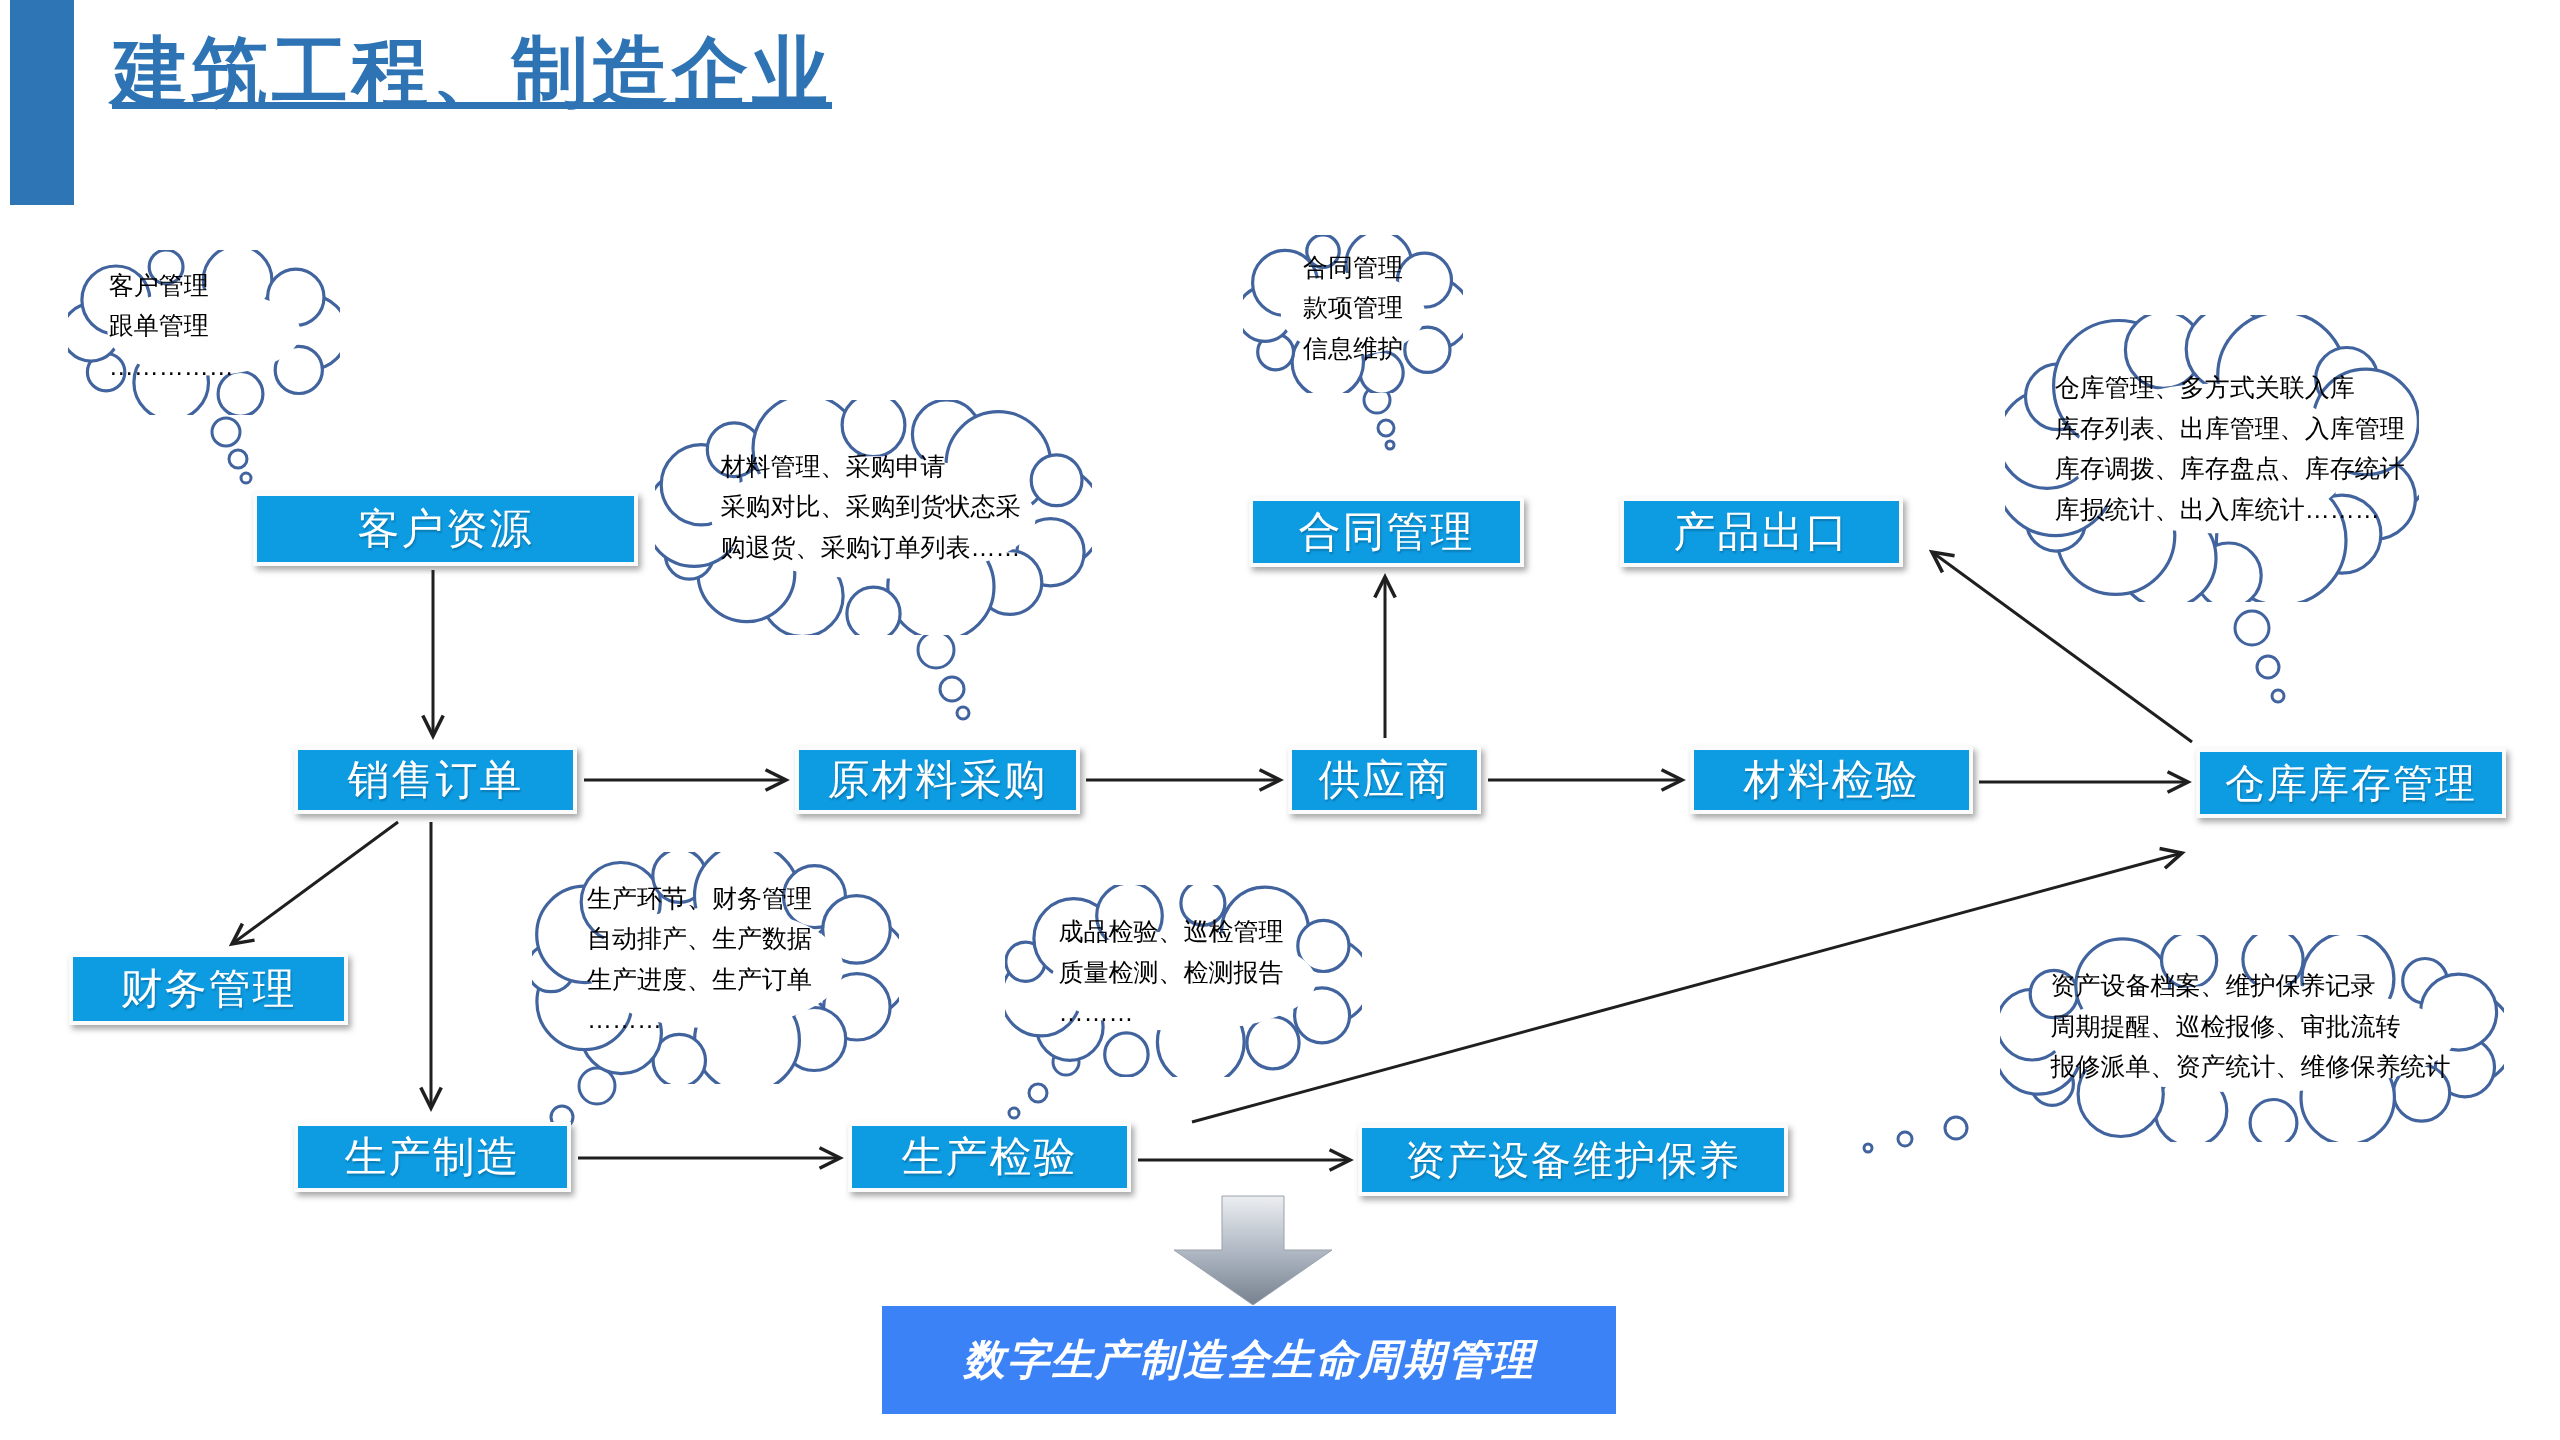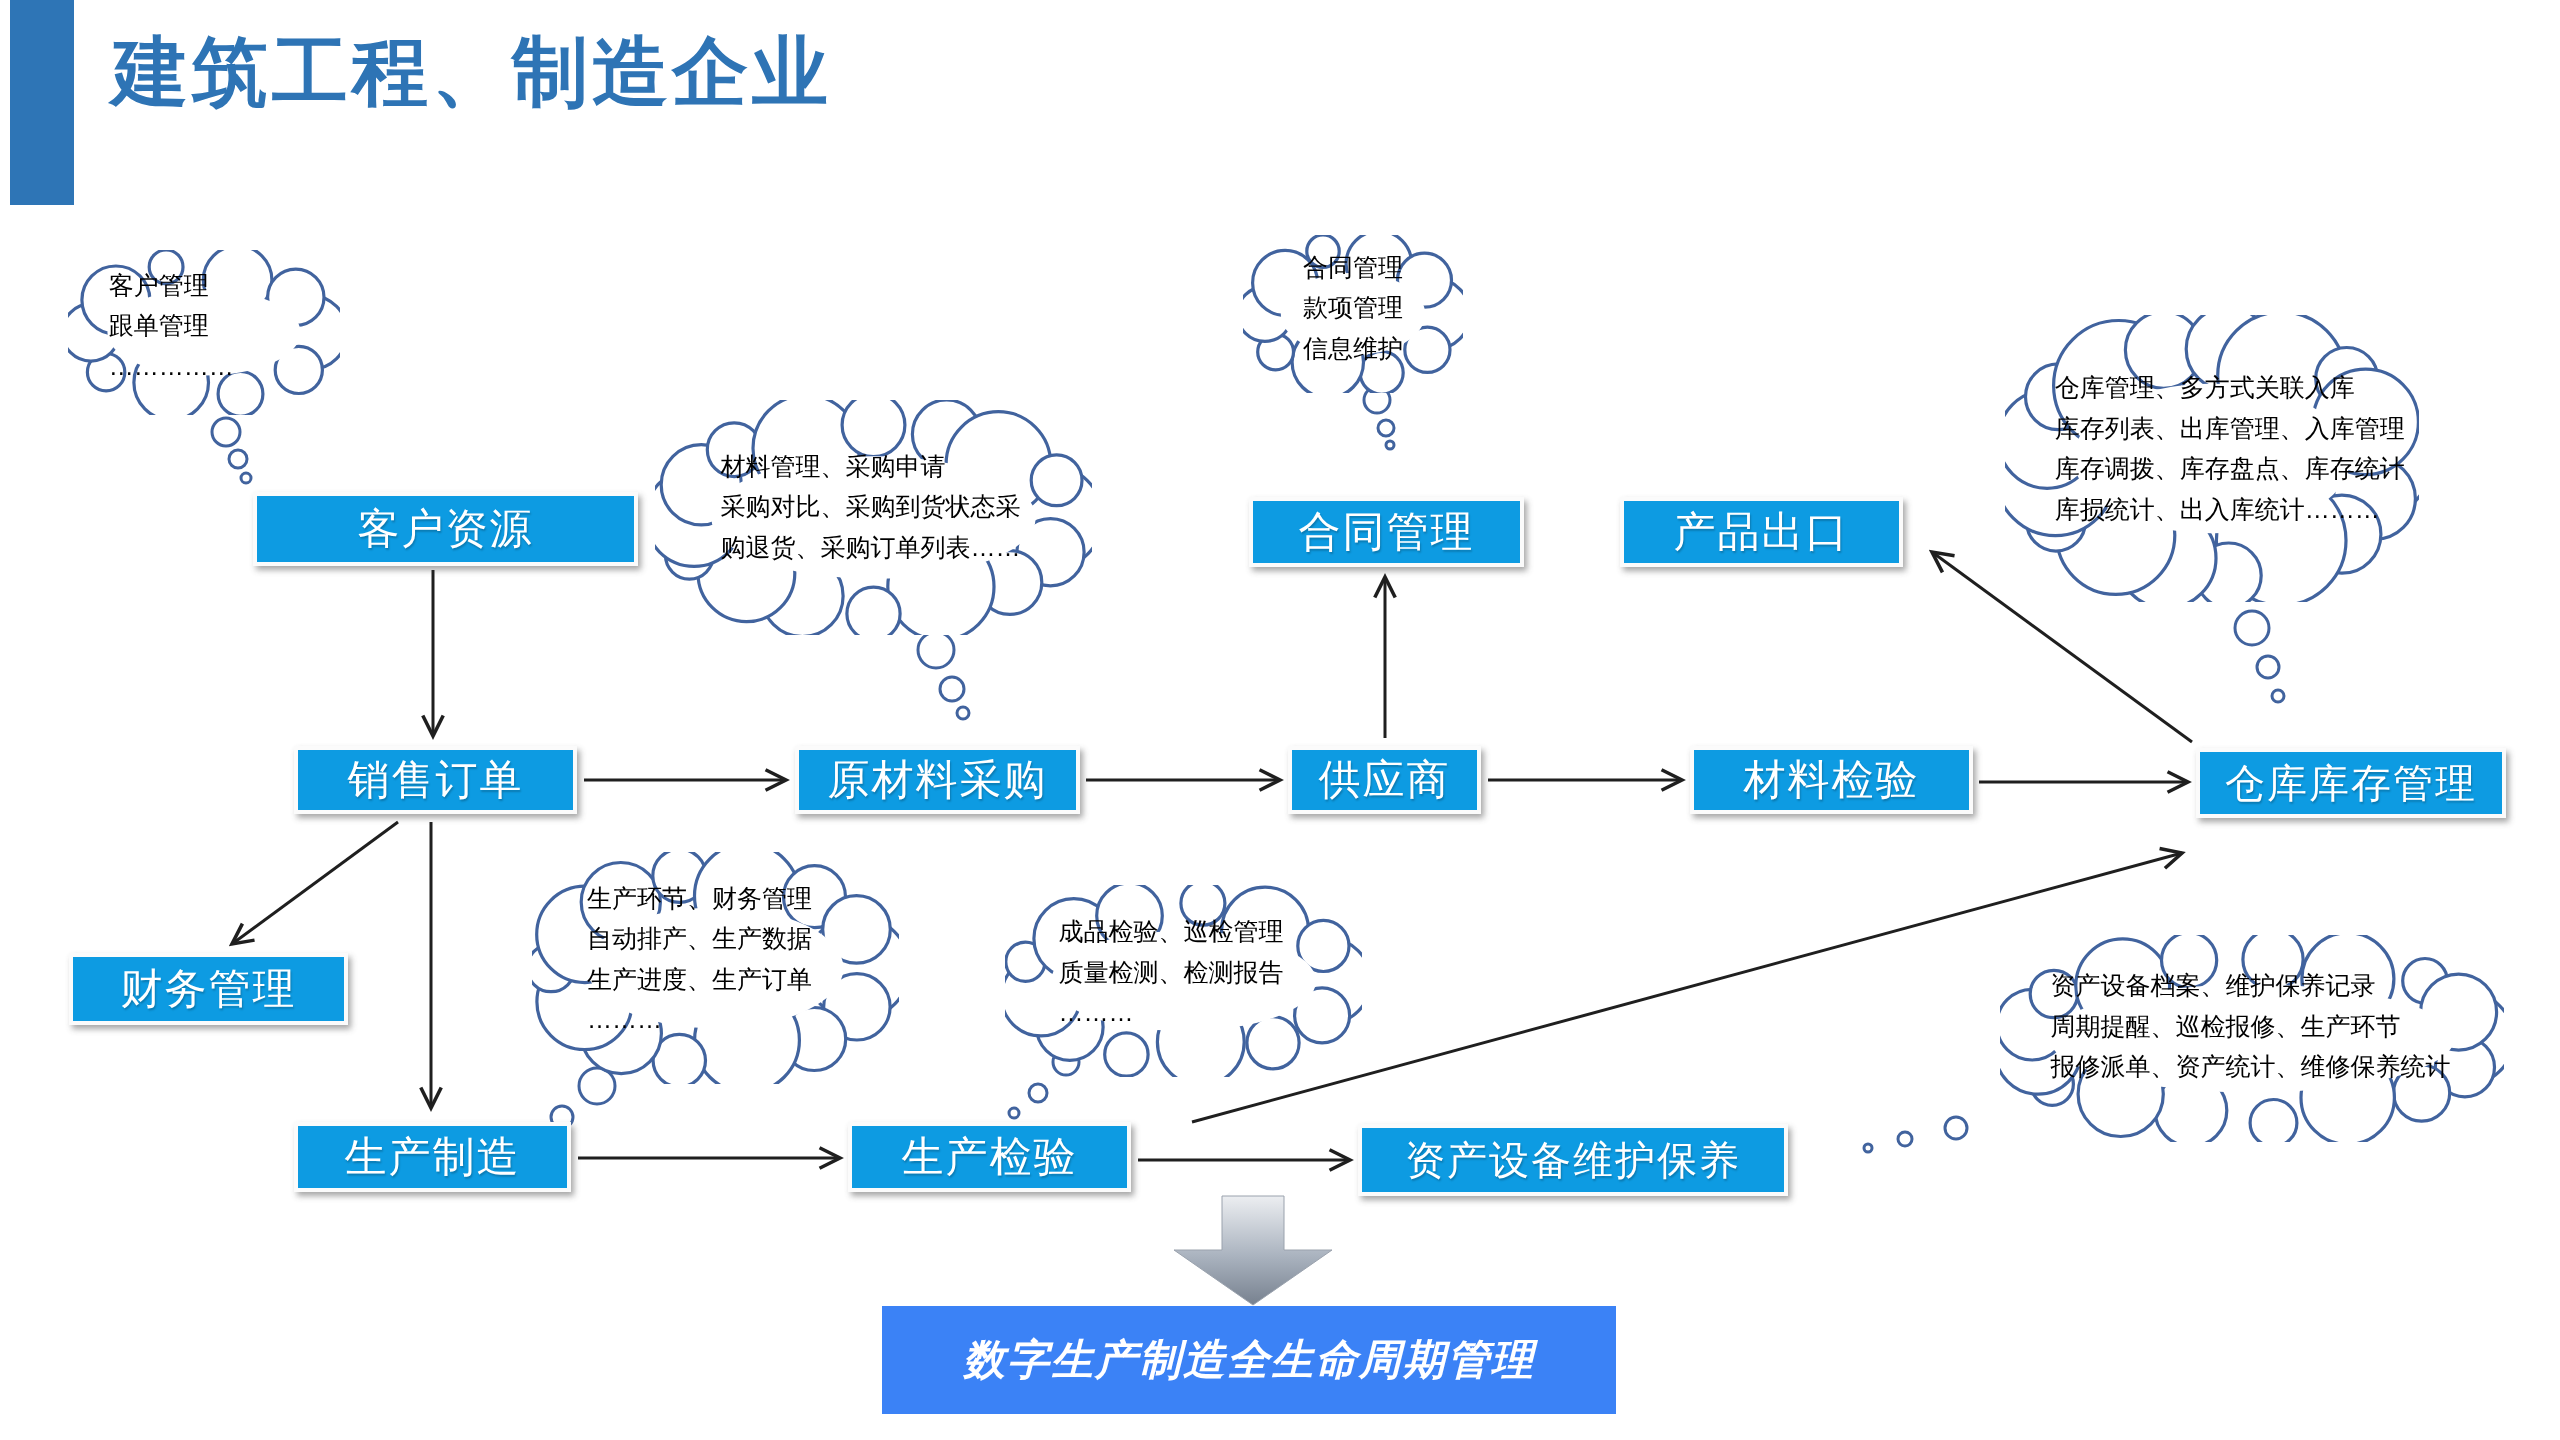--- a/index.html
+++ b/index.html
@@ -4,21 +4,21 @@
 <style>
   html,body{margin:0;padding:0;background:#ffffff;}
   #stage{
     position:relative;width:2560px;height:1440px;overflow:hidden;background:#ffffff;
     font-family:"Liberation Sans","DejaVu Sans",sans-serif;
   }
   
   .accent-bar{position:absolute;left:10px;top:0;width:64px;height:205px;background:#2e75b6;}
   .page-title{
     position:absolute;left:112px;top:22px;font-size:76px;font-weight:bold;color:#2e74b5;
-    letter-spacing:4px;white-space:nowrap;
+    letter-spacing:4px;white-space:nowrap;text-decoration:underline;
   }
   
   #wires{position:absolute;left:0;top:0;z-index:1;}
   
   .cloud{position:absolute;z-index:2;}
   .cloud svg{position:absolute;left:0;top:0;}
   .cloud-text{
     position:absolute;inset:0;display:flex;flex-direction:column;justify-content:center;
     padding:4% 12% 9% 15%;font-size:25px;line-height:1.62;color:#000;box-sizing:border-box;
     white-space:nowrap;
@@ -277,21 +277,21 @@
         <circle cx="122.7" cy="50.8" r="46.9" fill="#ffffff" stroke="#41639e" stroke-width="3.2"></circle>
         <circle cx="189.1" cy="25.2" r="27.6" fill="#ffffff" stroke="#41639e" stroke-width="3.2"></circle>
         <circle cx="273.0" cy="24.4" r="30.1" fill="#ffffff" stroke="#41639e" stroke-width="3.2"></circle>
         <circle cx="347.9" cy="43.8" r="46.0" fill="#ffffff" stroke="#41639e" stroke-width="3.2"></circle>
         <circle cx="425.0" cy="45.8" r="22.3" fill="#ffffff" stroke="#41639e" stroke-width="3.2"></circle>
         <circle cx="458.6" cy="77.1" r="38.0" fill="#ffffff" stroke="#41639e" stroke-width="3.2"></circle>
         <ellipse cx="252" cy="103.5" rx="202.47525000000002" ry="53.97525" fill="#ffffff"></ellipse>
       </svg>
   <div class="cloud-text">
     <div>资产设备档案、维护保养记录</div>
-    <div>周期提醒、巡检报修、生产环节</div>
+    <div>周期提醒、巡检报修、审批流转</div>
     <div>报修派单、资产统计、维修保养统计</div>
   </div>
 </div>
 
 <div class="node" id="n-customer">客户资源</div>
 <div class="node" id="n-sales">销售订单</div>
 <div class="node" id="n-rawpurchase">原材料采购</div>
 <div class="node" id="n-supplier">供应商</div>
 <div class="node" id="n-matinspect">材料检验</div>
 <div class="node" id="n-warehouse">仓库库存管理</div>

